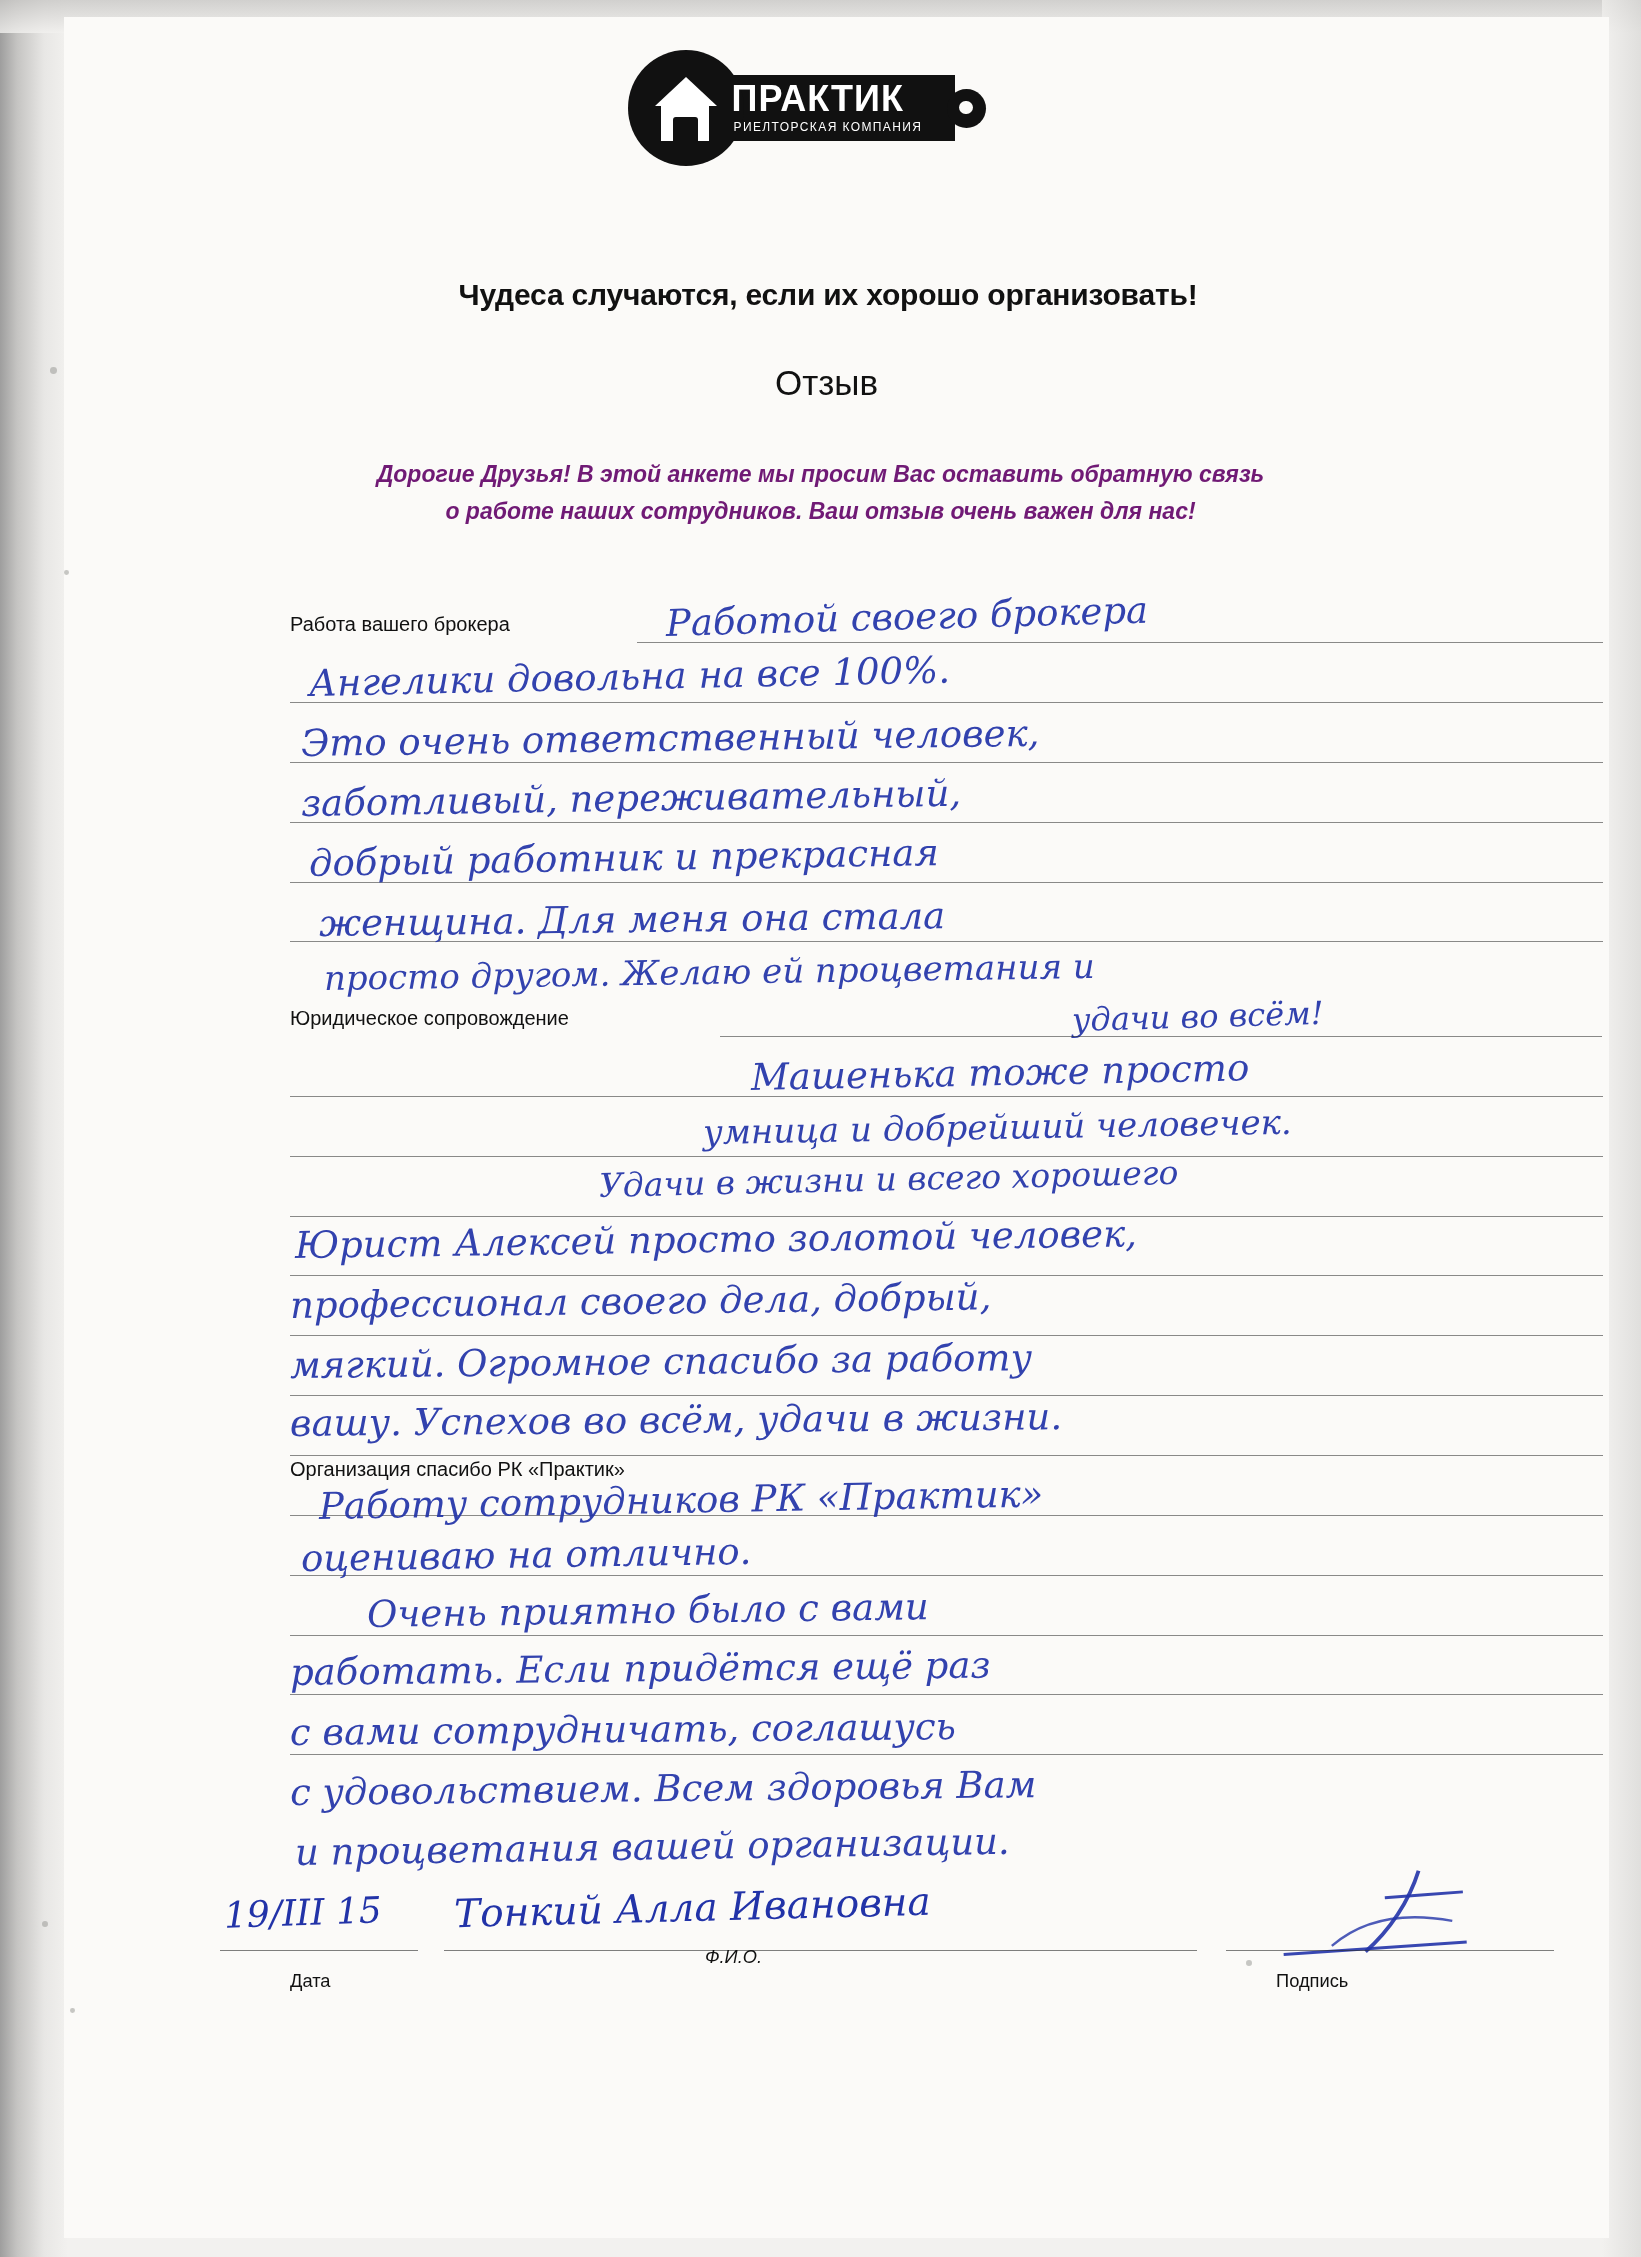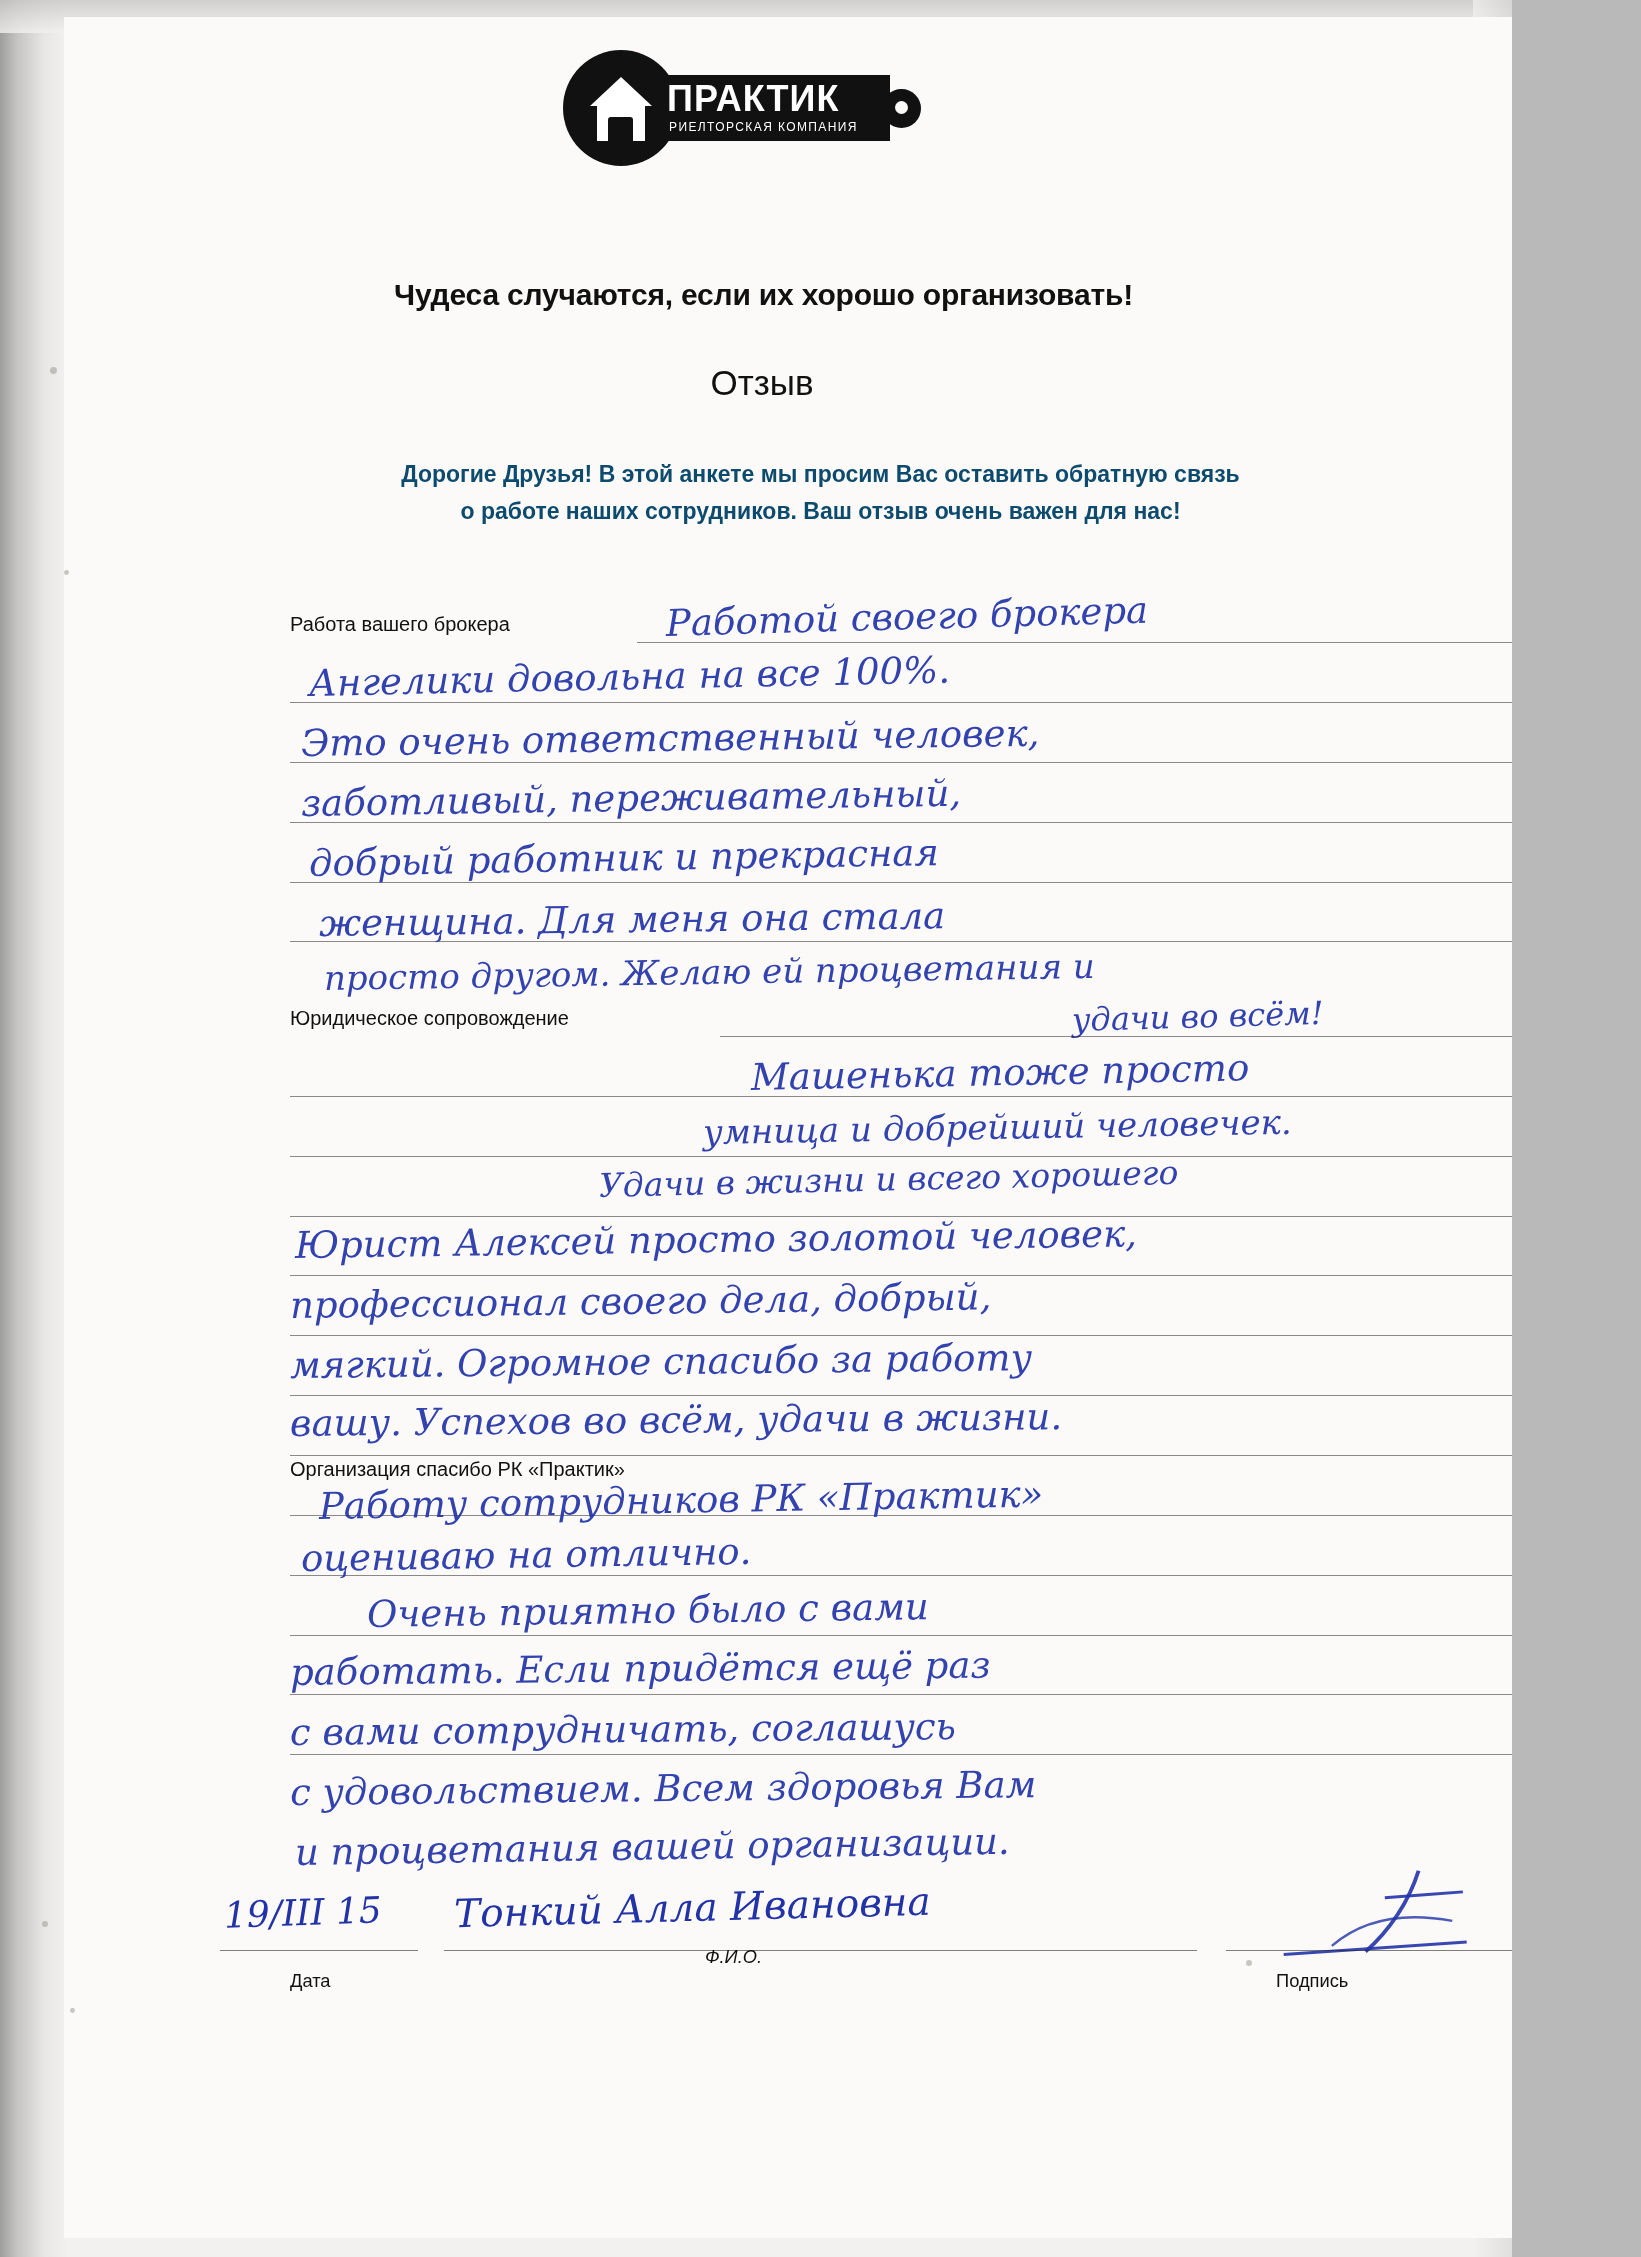--- a/index.html
+++ b/index.html
@@ -5,21 +5,21 @@
   html, body {
     margin: 0;
     padding: 0;
     background: #b9b9b9;
   }
   body {
     font-family: "Liberation Sans", sans-serif;
   }
   .page {
     position: relative;
-    width: 1512px;
+    width: 1641px;
     height: 2257px;
     background: #f2f1ef;
     overflow: hidden;
   }
   
   .scan-shade-left {
     position: absolute;
     left: 0; top: 0;
     width: 68px; height: 2257px;
     background: linear-gradient(to right, #8f8f8f 0%, #bdbcba 25%, #e6e5e3 65%, #f2f1ef 100%);
@@ -177,21 +177,22 @@
   }
   .intro {
     position: absolute;
     left: 280px;
     width: 1081px;
     top: 456px;
     text-align: center;
     font-weight: bold;
     font-size: 23px;
     line-height: 37px;
-    color: #0c4a6e;
+    color: #701a75;
+    font-style: italic;
   }
 
   
   .form {
     position: absolute;
     left: 0; top: 0;
     width: 1641px; height: 2257px;
   }
   .field-label {
     position: absolute;

